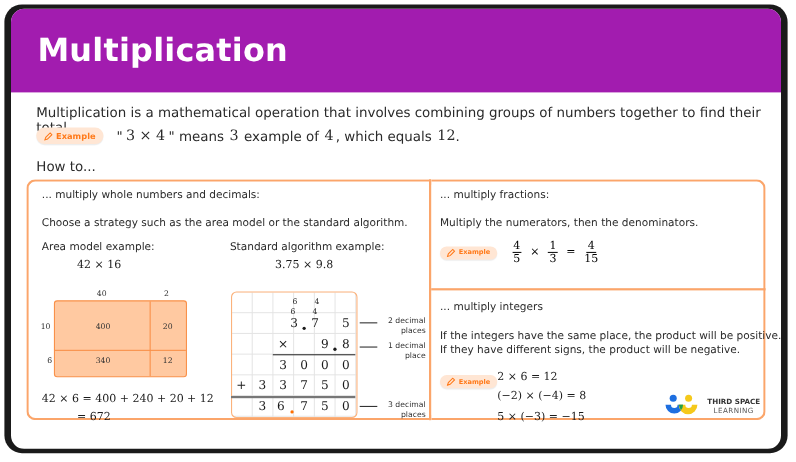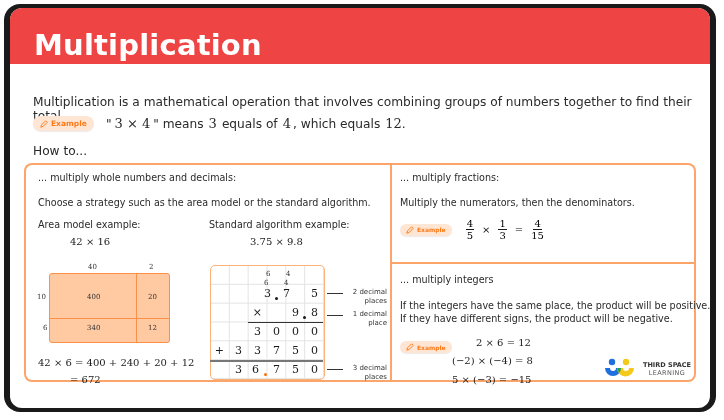--- a/index.html
+++ b/index.html
@@ -1,19 +1,19 @@
 <!DOCTYPE html>
 <html><head>
 <meta charset="utf-8">
 <style>
   html, body { margin:0; padding:0; }
   body { width:724px; height:420px; background:#ffffff; font-family:"DejaVu Sans", sans-serif; overflow:hidden; position:relative; }
   .frame { position:absolute; left:4px; top:4px; width:712px; height:408px; border-radius:16px; background:#1a1a1a; }
   .card { position:absolute; left:10px; top:8px; width:700px; height:400px; background:#fff; border-radius:12px; overflow:hidden; }
-  .header { height:56px; background:#ef4444; color:#fff; }
+  .header { height:76px; background:#a21caf; color:#fff; }
   .header h1 { margin:0; padding:20px 0 0 24px; font-size:29px; font-weight:bold; letter-spacing:0.2px; font-family:"DejaVu Sans", sans-serif; }
   .intro { position:absolute; left:23px; top:87px; font-size:12.2px; color:#2a2a2a; }
   .ex-row { position:absolute; left:23px; top:108px; display:flex; align-items:center; font-size:12.2px; color:#2a2a2a; }
   .badge { display:inline-flex; align-items:center; gap:3px; background:#ffe6d4; color:#ff7a1a; border-radius:10px; font-size:7.5px; font-weight:bold; padding:3px 7px; box-shadow:0 1px 1px rgba(0,0,0,0.08); }
   .badge svg { width:8px; height:8px; }
   .math { font-family:"DejaVu Serif", serif; }
   .howto { position:absolute; left:23px; top:137px; font-size:12.2px; color:#2a2a2a; }
   .panel { position:absolute; border:2px solid #fba56a; border-radius:8px; }
   .t { position:absolute; font-size:9.6px; color:#2a2a2a; white-space:nowrap; }
   .m { position:absolute; font-family:"DejaVu Serif", serif; font-size:10px; color:#1a1a1a; white-space:nowrap; }
@@ -45,21 +45,21 @@
   <span class="badge">
     <svg viewBox="0 0 10 10">
         <path d="M1 9 L2 6 L7 1 L9 3 L4 8 Z" fill="none" stroke="#ff7a1a" stroke-width="1.2"></path>
       </svg>
     <span>Example</span>
   </span>
   <span style="margin-left:12px;">"</span>
   <span class="math" style="margin:0 3px;font-size:13px;">3 × 4</span>
   <span>" means</span>
   <span class="math" style="margin:0 5px;font-size:13px;">3</span>
-  <span>equals of</span>
+  <span>example of</span>
   <span class="math" style="margin:0 2px 0 5px;font-size:13px;">4</span>
   <span>, which equals</span>
   <span class="math" style="margin-left:5px;font-size:13px;">12</span>
   <span>.</span>
 </div>
 
 <div class="howto" style="left:33px;top:144px;">How to...</div>
 
 <div class="panel" style="left:24px;top:163px;width:366px;height:215px;border-right:none;border-radius:8px 0 0 8px;"></div>
 <div class="panel" style="left:392px;top:163px;width:302px;height:215px;border-left:none;border-radius:0 8px 8px 0;"></div>
@@ -161,21 +161,21 @@
 
 <div class="t" style="left:400px;top:274px;">... multiply integers</div>
 <div class="t" style="left:400px;top:300px;">If the integers have the same place, the product will be positive.</div>
 <div class="t" style="left:400px;top:313px;">If they have different signs, the product will be negative.</div>
 <span class="badge" style="position:absolute;left:400px;top:341px;font-size:6px;padding:2px 6px;">
   <svg viewBox="0 0 10 10">
       <path d="M1 9 L2 6 L7 1 L9 3 L4 8 Z" fill="none" stroke="#ff7a1a" stroke-width="1.2"></path>
     </svg>
   <span>Example</span>
 </span>
-<div class="m" style="left:476px;top:337px;">2 × 6 = 12</div>
+<div class="m" style="left:452px;top:337px;">2 × 6 = 12</div>
 <div class="m" style="left:452px;top:355px;">(−2) × (−4) = 8</div>
 <div class="m" style="left:452px;top:374px;">5 × (−3) = −15</div>
 
 <div class="logo" style="left:603px;top:358px;">
   <svg width="34" height="22" viewBox="0 0 34 22">
     <circle cx="9" cy="4" r="3.2" fill="#1e6fe0"></circle>
     <circle cx="23" cy="4" r="3.2" fill="#f5c91b"></circle>
     <path d="M2 10 A8 8 0 0 0 18 10 L13 10 A3 3 0 0 1 7 10 Z" fill="#1e6fe0"></path>
     <path d="M14 10 A8 8 0 0 0 31 10 L26 10 A3 3 0 0 1 20 10 Z" fill="#f5c91b"></path>
     <path d="M14 10 L18 10 A8 8 0 0 1 16 15 Z" fill="#22a04a"></path>

